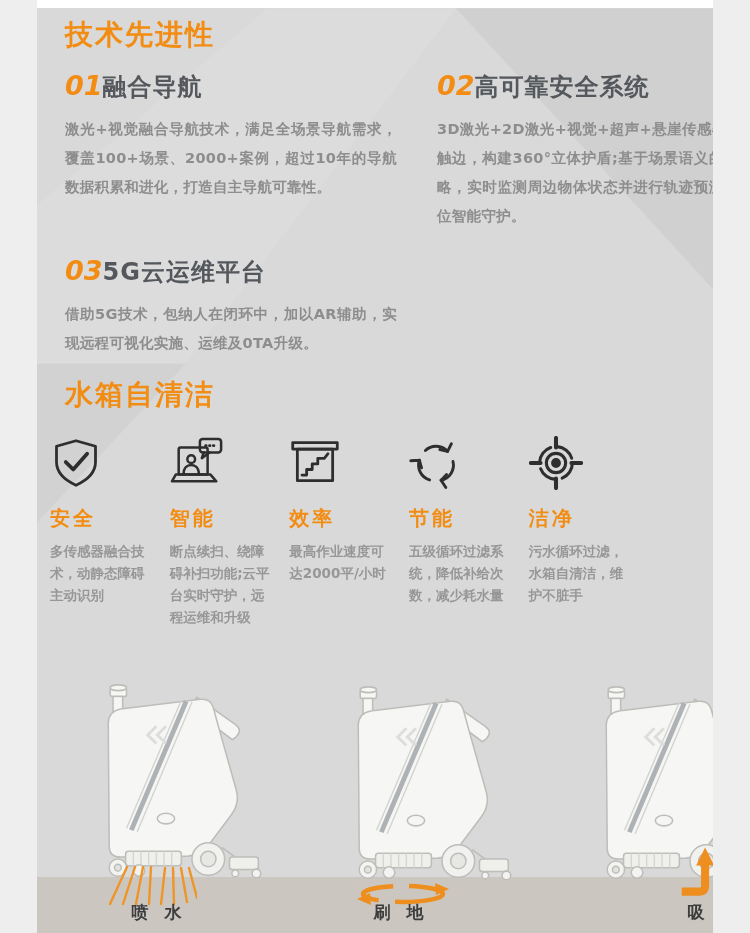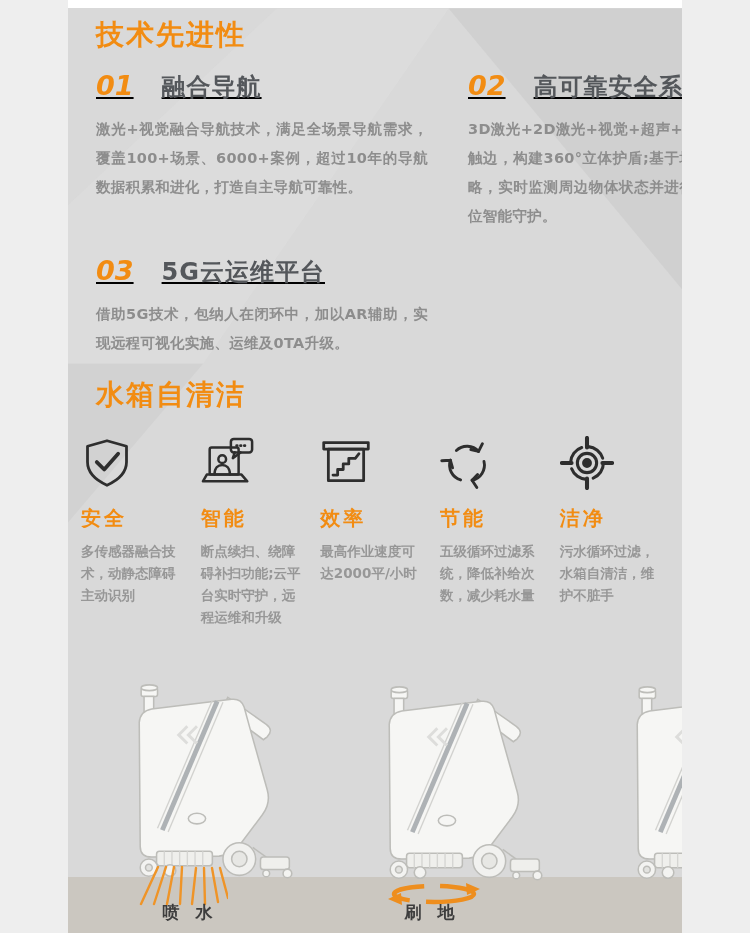--- a/index.html
+++ b/index.html
@@ -1,34 +1,34 @@
 <!DOCTYPE html>
 <html><head>
 <meta charset="utf-8">
 <style>
   html,body{margin:0;padding:0;background:#eee;}
   .page{
-    position:relative;width:614px;height:933px;margin:0 auto;
+    position:relative;width:676px;height:933px;margin:0 auto;
     background:#d9d9d9;overflow:hidden;
     font-family:"DejaVu Sans","Liberation Sans",sans-serif;
   }
   .topbar{position:absolute;top:0;left:0;width:100%;height:8px;background:#ffffff;}
   .bg-shape{position:absolute;inset:0;pointer-events:none;}
   .bg1{background:#d0d0d0;clip-path:polygon(62% 0.9%,100% 0.9%,100% 31%);}
   .bg2{background:#d2d2d2;clip-path:polygon(0 39%,22% 39%,0 56%);}
   .bg3{background:#dedede;clip-path:polygon(34% 0.9%,62% 0.9%,22% 39%,0 39%,0 22%);opacity:.55;}
 
   .sec-title{position:absolute;left:28px;margin:0;color:#F28C12;font-size:28px;
     font-weight:bold;letter-spacing:2px;}
   #tech-title{top:16px;}
   #highlights-title{top:376px;}
 
   .tech-grid{position:absolute;left:28px;top:70px;width:700px;display:grid;
     grid-template-columns:332px 332px;column-gap:40px;row-gap:24px;}
-  .tech-head{display:flex;align-items:baseline;gap:28px;text-decoration:underline;}
+  .tech-head{display:flex;align-items:baseline;gap:0;}
   .tech-num{color:#F28C12;font-size:27px;font-weight:bold;font-style:italic;}
   .tech-title{color:#54575B;font-size:24px;font-weight:bold;margin:0;letter-spacing:1px;}
   .tech-desc{margin:12px 0 0;color:#8D8D8D;font-size:14.5px;font-weight:600;
     line-height:29px;text-align:justify;letter-spacing:.3px;}
 
   .hl-row{position:absolute;left:13px;top:435px;width:700px;display:grid;
     grid-template-columns:repeat(6,1fr);column-gap:18px;}
   .hl-icon{height:56px;display:flex;align-items:center;}
   .hl-label{margin-top:14px;color:#F28C12;font-size:20px;font-weight:bold;letter-spacing:3px;}
   .hl-desc{margin-top:8px;color:#979797;font-size:13.5px;font-weight:600;line-height:22px;}
@@ -57,21 +57,21 @@
   <div class="bg-shape bg2"></div>
 
   <h1 class="sec-title" id="tech-title">技术先进性</h1>
 
   <div class="tech-grid">
     <section>
       <div class="tech-head">
         <span class="tech-num">01</span>
         <h2 class="tech-title">融合导航</h2>
       </div>
-      <p class="tech-desc">激光+视觉融合导航技术，满足全场景导航需求，覆盖100+场景、6000+案例，超过10年的导航数据积累和进化，打造自主导航可靠性。</p>
+      <p class="tech-desc">激光+视觉融合导航技术，满足全场景导航需求，覆盖100+场景、2000+案例，超过10年的导航数据积累和进化，打造自主导航可靠性。</p>
     </section>
     <section>
       <div class="tech-head">
         <span class="tech-num">02</span>
         <h2 class="tech-title">高可靠安全系统</h2>
       </div>
       <p class="tech-desc">3D激光+2D激光+视觉+超声+悬崖传感器+安全触边，构建360°立体护盾;基于场景语义的安全策略，实时监测周边物体状态并进行轨迹预测，全方位智能守护。</p>
     </section>
     <section>
       <div class="tech-head">

